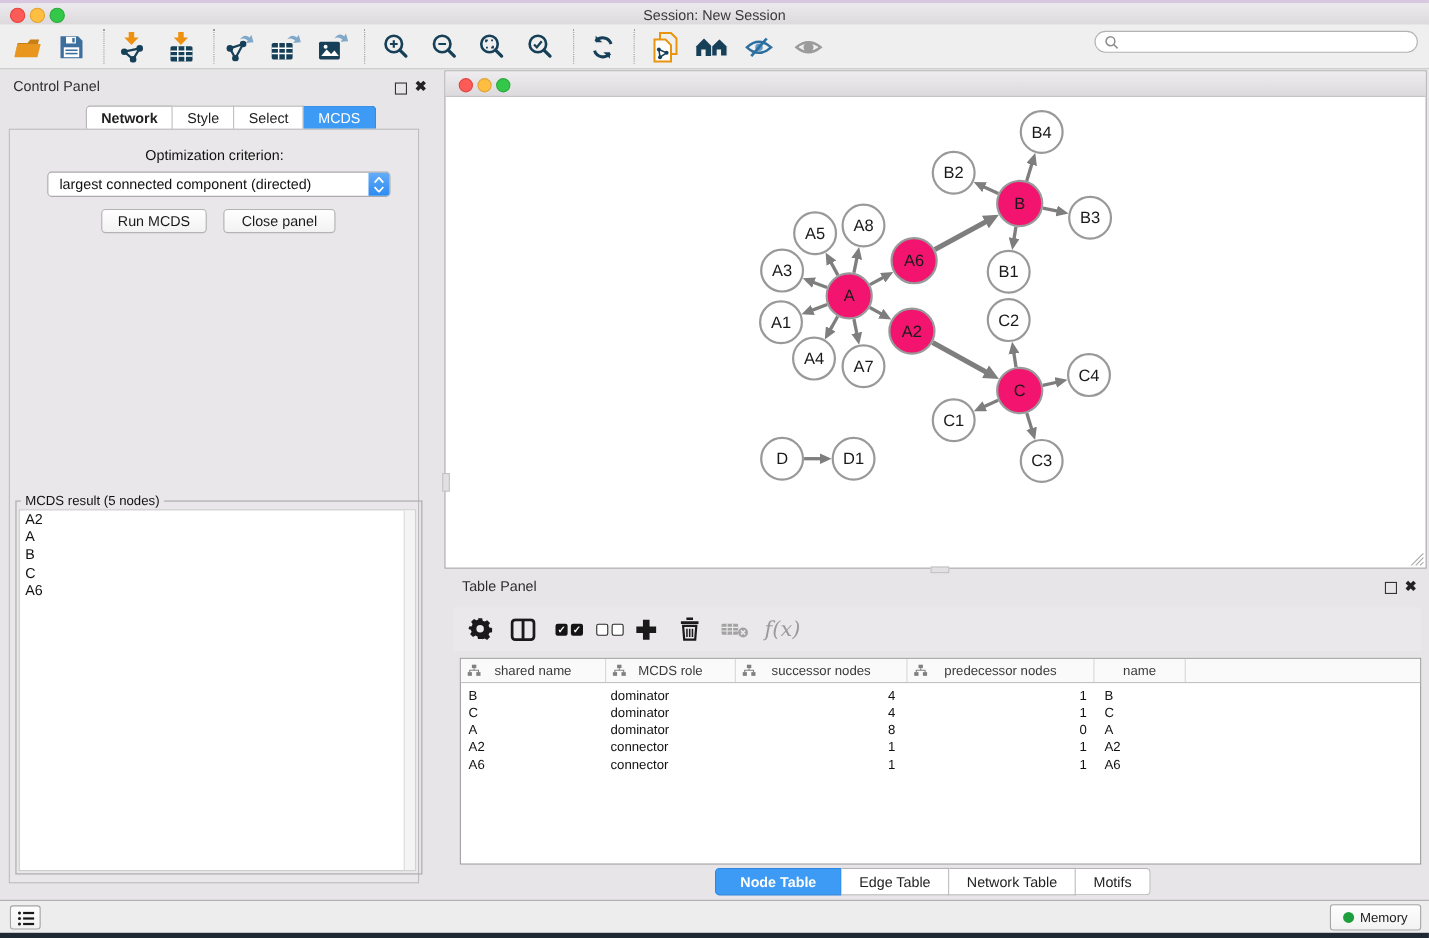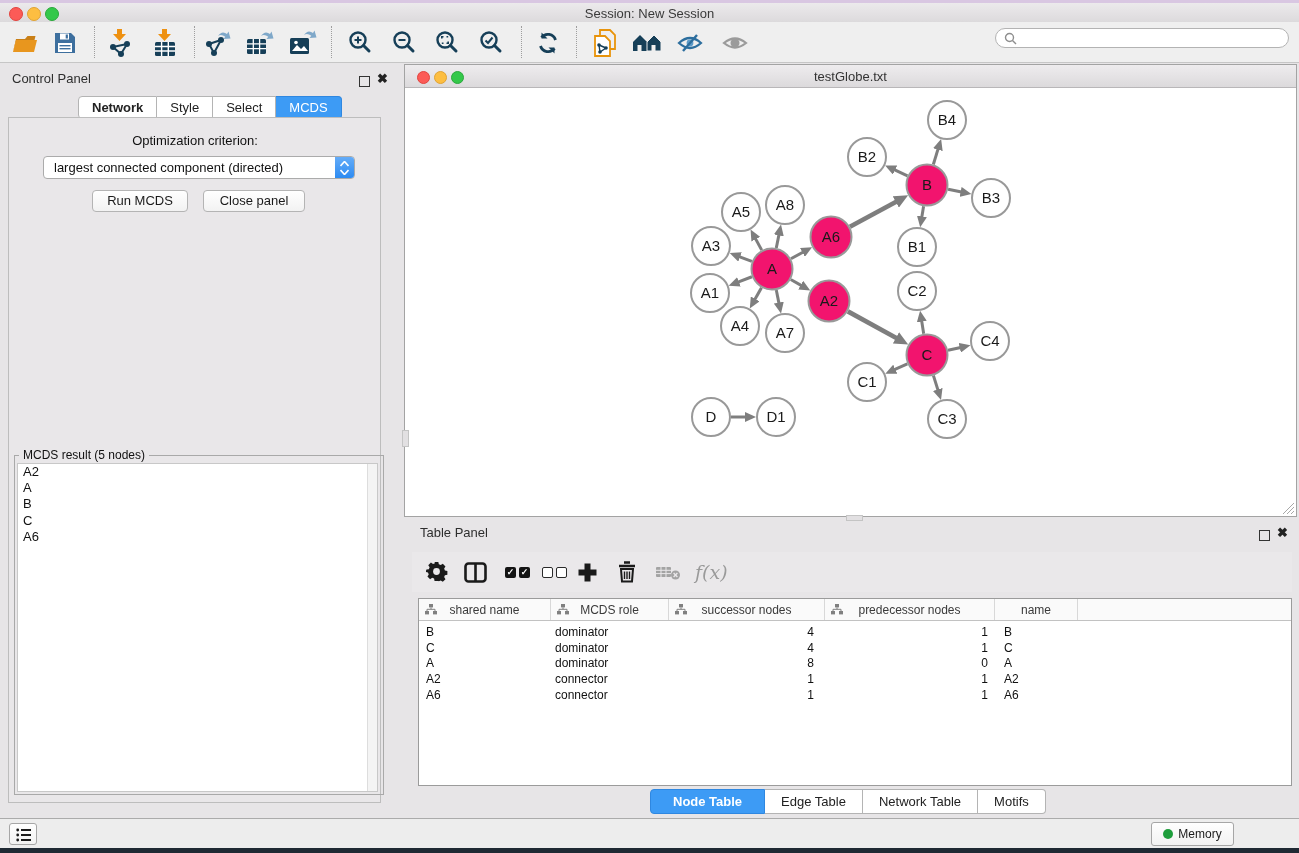--- a/index.html
+++ b/index.html
@@ -273,21 +273,20 @@
       <div class="item">C</div>
       <div class="item">A6</div>
     </div>
 </div>
 
 <div class="abs netwin">
   <div class="netwin-titlebar">
     <span class="ntl" style="left:12px;background:#FC5B57;border:0.5px solid #E2443F"></span>
     <span class="ntl" style="left:29px;background:#FDBE41;border:0.5px solid #E0A333"></span>
     <span class="ntl" style="left:46px;background:#34C84A;border:0.5px solid #2BA83C"></span>
-    <div class="netwin-title">testGlobe.txt</div>
   </div>
   <svg class="net-canvas" viewBox="0 0 891 428">
     <defs>
       <marker id="arrow" markerUnits="userSpaceOnUse" markerWidth="12" markerHeight="10" refX="1" refY="5" orient="auto">
           <path d="M0,0 L11,5 L0,10 z" fill="#7E7E7E"></path>
         </marker>
       <marker id="arrowT" markerUnits="userSpaceOnUse" markerWidth="15" markerHeight="13" refX="1" refY="6.5" orient="auto">
           <path d="M0,0 L14,6.5 L0,13 z" fill="#7E7E7E"></path>
         </marker>
     </defs>
@@ -547,18 +546,18 @@
   <span class="sb-btn" style="left:9px;top:4px;width:28px;height:22px">
     <svg width="16" height="14" viewBox="0 0 16 14" style="margin:4px 0 0 6px">
         <circle cx="1.7" cy="2" r="1.4" fill="#1A1A1A"></circle>
         <circle cx="1.7" cy="7" r="1.4" fill="#1A1A1A"></circle>
         <circle cx="1.7" cy="12" r="1.4" fill="#1A1A1A"></circle>
         <rect x="5" y="1" width="10" height="2" fill="#1A1A1A"></rect>
         <rect x="5" y="6" width="10" height="2" fill="#1A1A1A"></rect>
         <rect x="5" y="11" width="10" height="2" fill="#1A1A1A"></rect>
       </svg>
   </span>
-  <span class="sb-btn" style="left:1151px;top:3px;width:83px;height:24px;font-size:12px;color:#1A1A1A;text-align:center;line-height:23px">
+  <span class="sb-btn" style="left:1209px;top:3px;width:83px;height:24px;font-size:12px;color:#1A1A1A;text-align:center;line-height:23px">
     <span class="mem-dot"></span><span>Memory</span>
   </span>
 </div>
 
 <div class="abs desktop-bottom"></div>
 
 </body></html>

